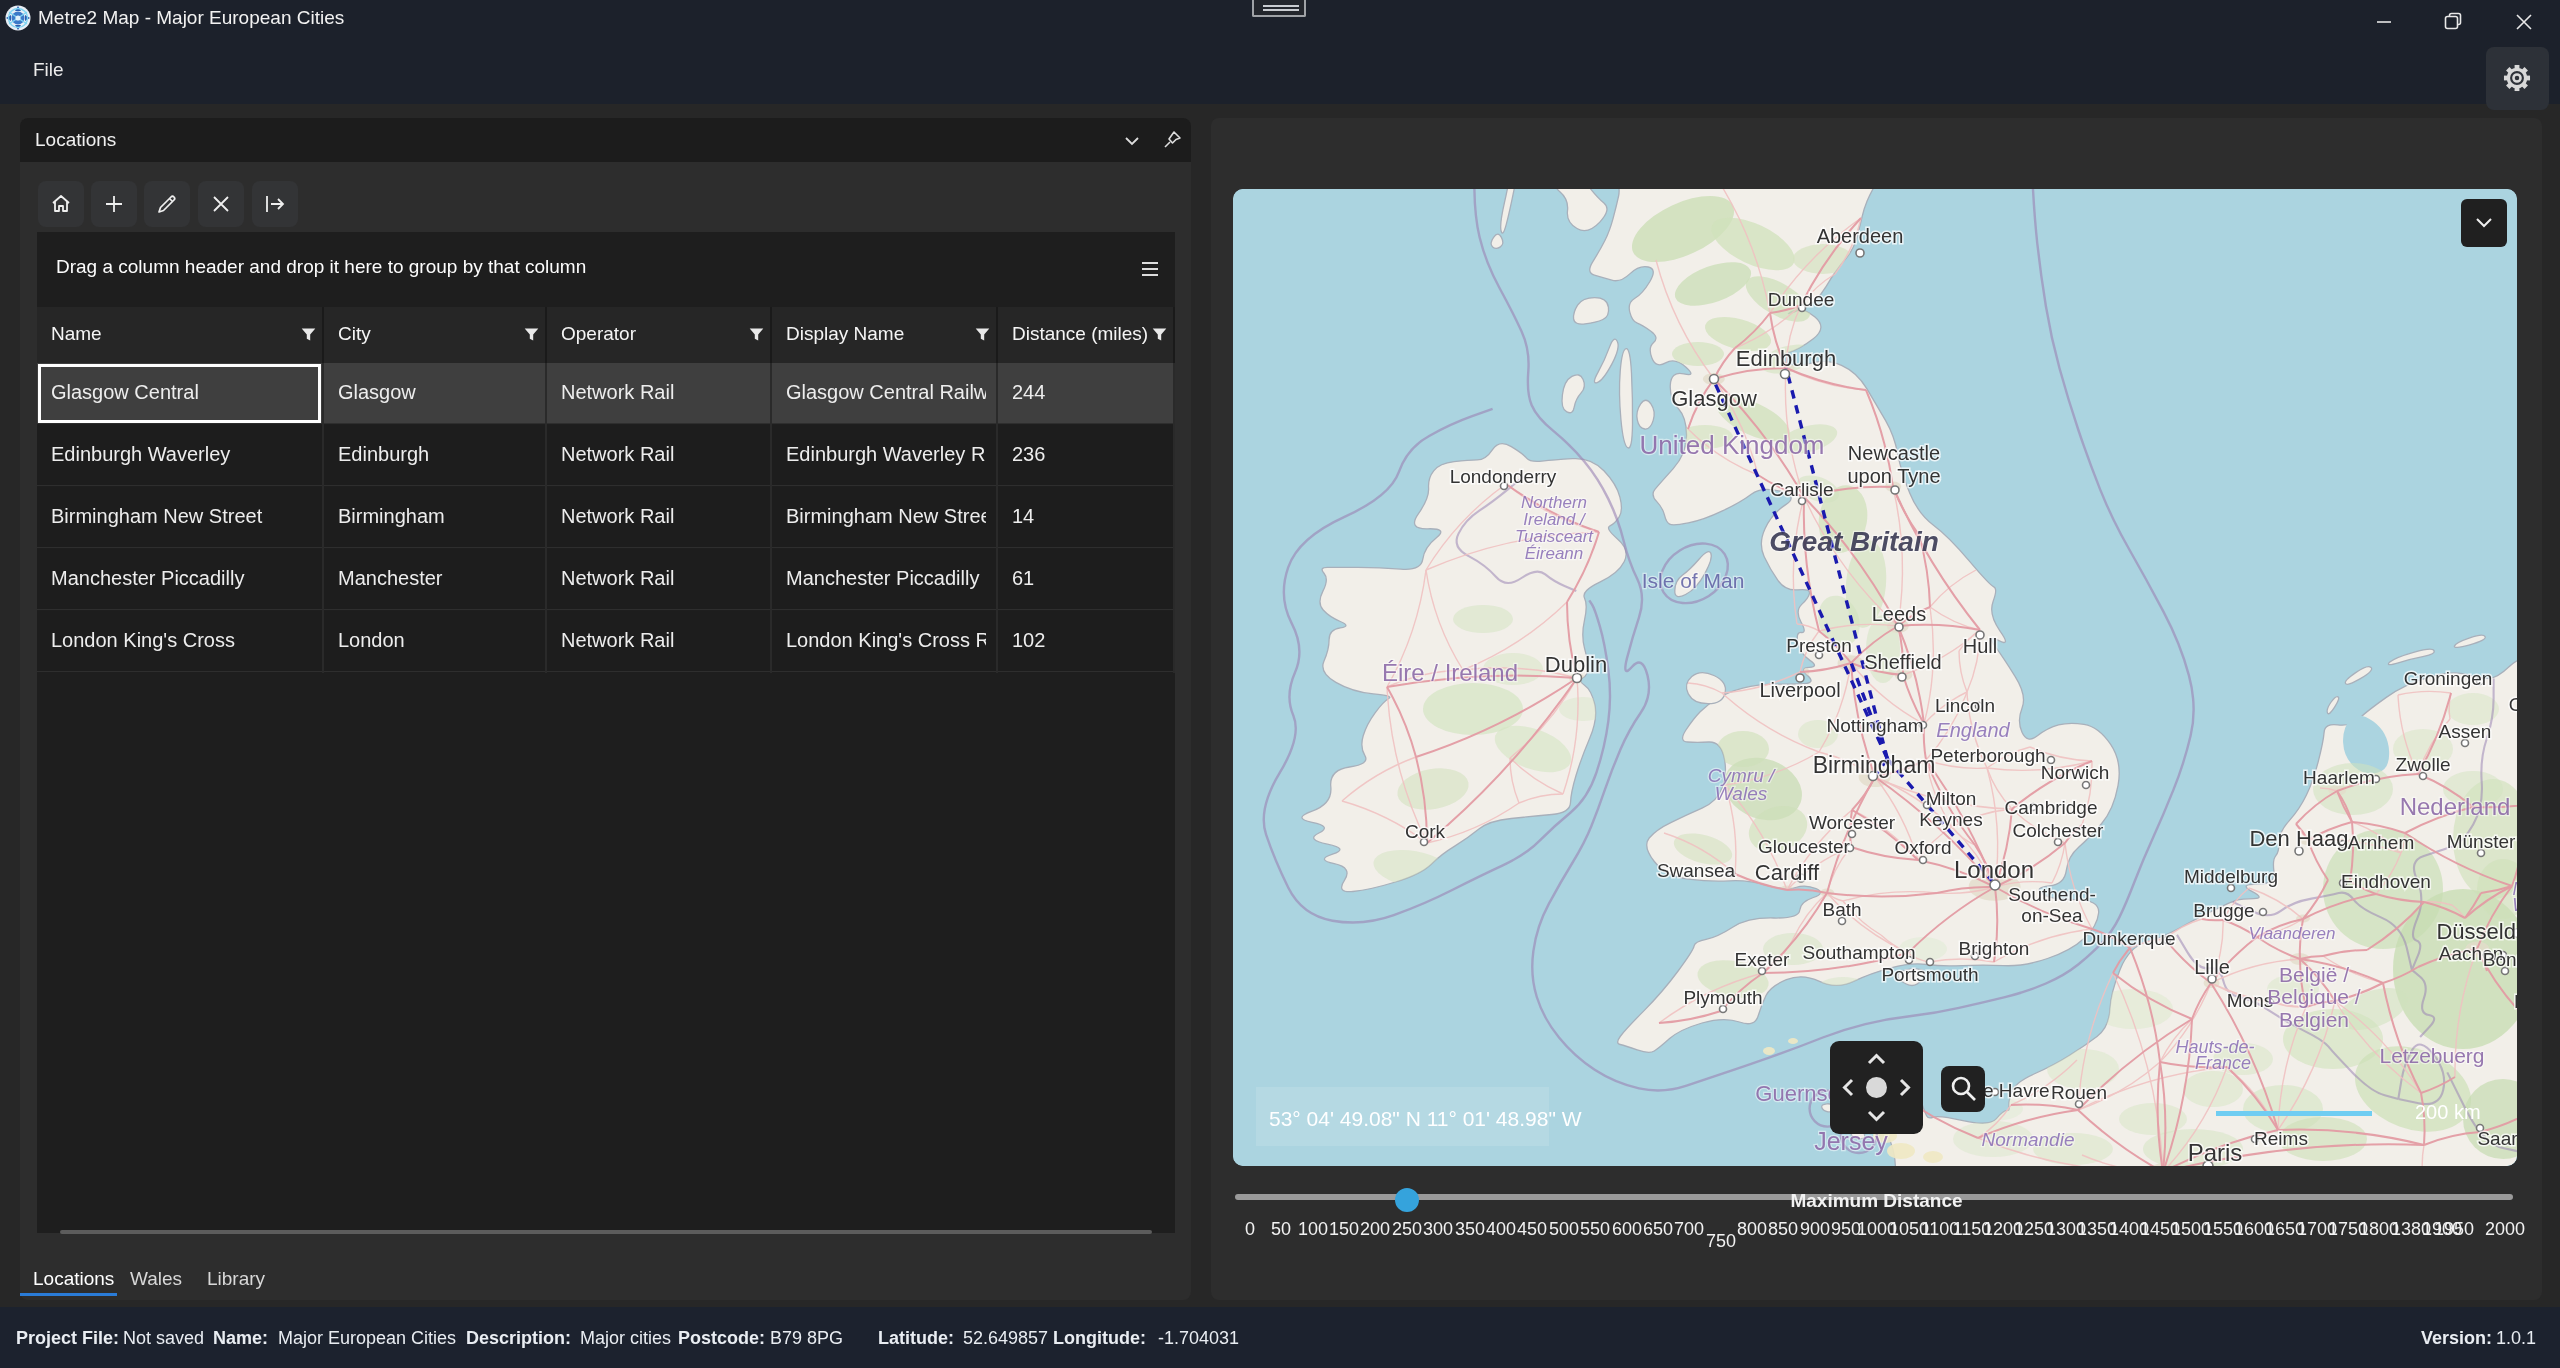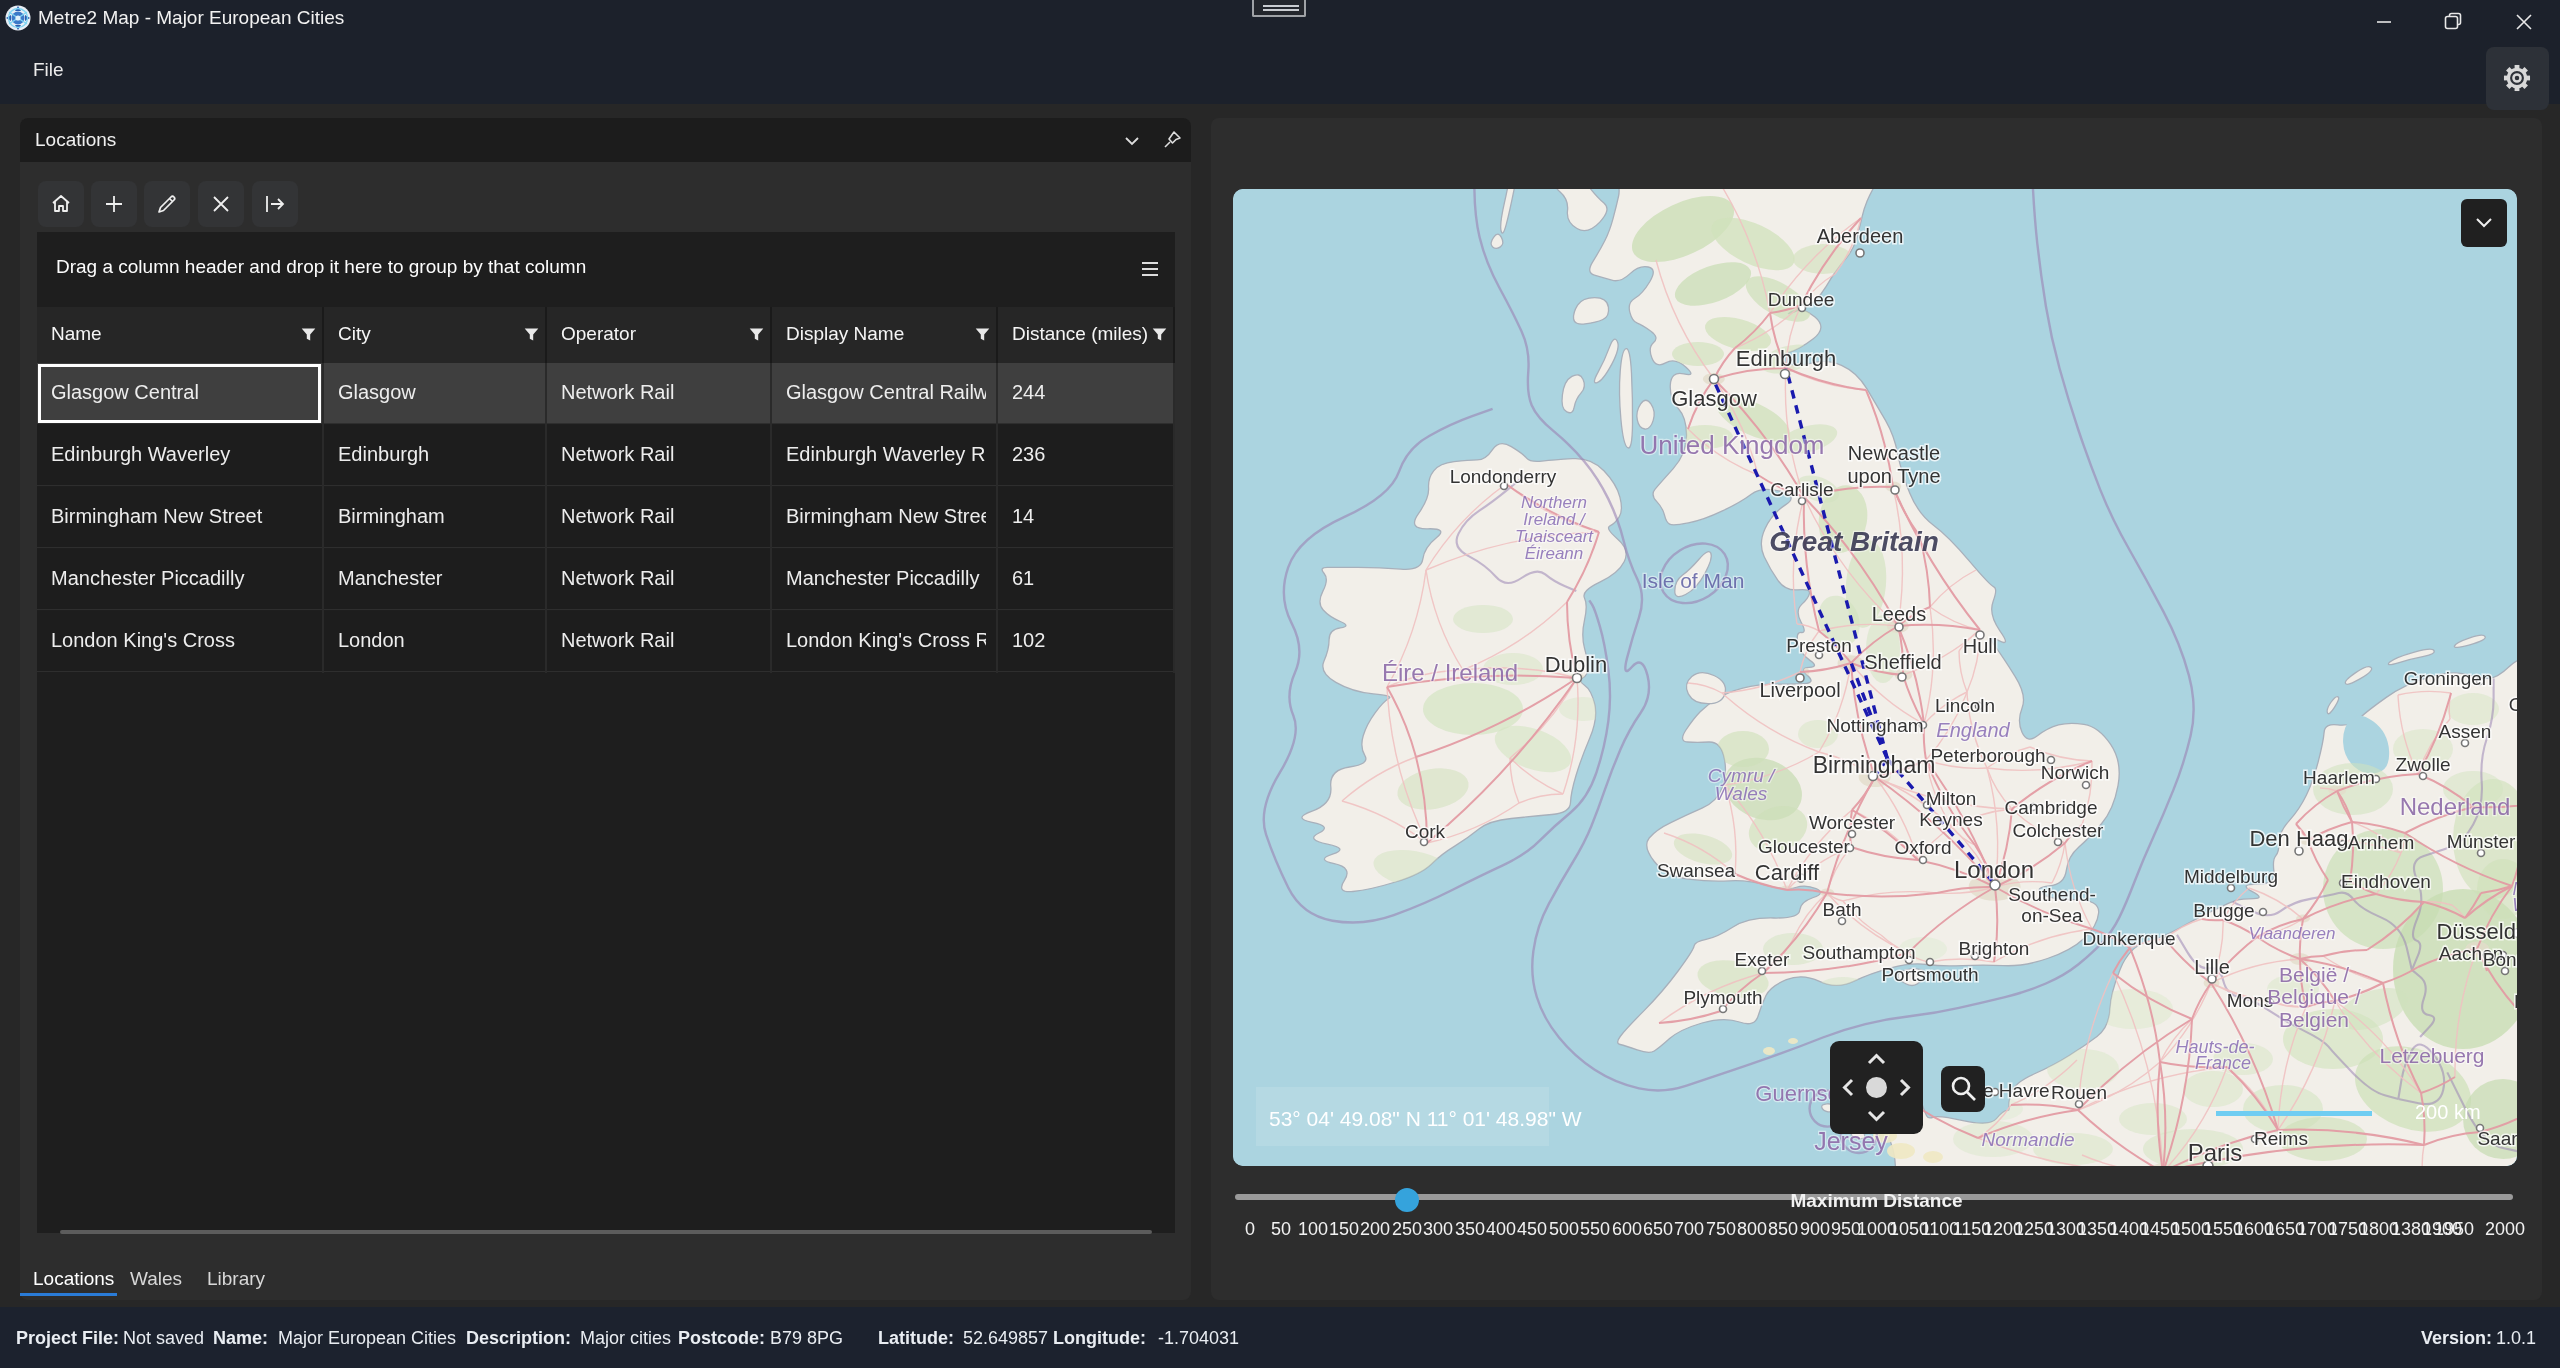--- a/index.html
+++ b/index.html
@@ -820,21 +820,21 @@
       <span style="position:absolute;left:156px;top:0;width:80px;text-align:center">250</span>
       <span style="position:absolute;left:187px;top:0;width:80px;text-align:center">300</span>
       <span style="position:absolute;left:219px;top:0;width:80px;text-align:center">350</span>
       <span style="position:absolute;left:250px;top:0;width:80px;text-align:center">400</span>
       <span style="position:absolute;left:281px;top:0;width:80px;text-align:center">450</span>
       <span style="position:absolute;left:313px;top:0;width:80px;text-align:center">500</span>
       <span style="position:absolute;left:344px;top:0;width:80px;text-align:center">550</span>
       <span style="position:absolute;left:376px;top:0;width:80px;text-align:center">600</span>
       <span style="position:absolute;left:407px;top:0;width:80px;text-align:center">650</span>
       <span style="position:absolute;left:438px;top:0;width:80px;text-align:center">700</span>
-      <span style="position:absolute;left:470px;top:0;width:80px;text-align:center">750</span>
+      <span style="position:absolute;left:470px;top:12px;width:80px;text-align:center">750</span>
       <span style="position:absolute;left:501px;top:0;width:80px;text-align:center">800</span>
       <span style="position:absolute;left:532px;top:0;width:80px;text-align:center">850</span>
       <span style="position:absolute;left:564px;top:0;width:80px;text-align:center">900</span>
       <span style="position:absolute;left:595px;top:0;width:80px;text-align:center">950</span>
       <span style="position:absolute;left:626px;top:0;width:80px;text-align:center">1000</span>
       <span style="position:absolute;left:658px;top:0;width:80px;text-align:center">1050</span>
       <span style="position:absolute;left:689px;top:0;width:80px;text-align:center">1100</span>
       <span style="position:absolute;left:721px;top:0;width:80px;text-align:center">1150</span>
       <span style="position:absolute;left:752px;top:0;width:80px;text-align:center">1200</span>
       <span style="position:absolute;left:783px;top:0;width:80px;text-align:center">1250</span>

